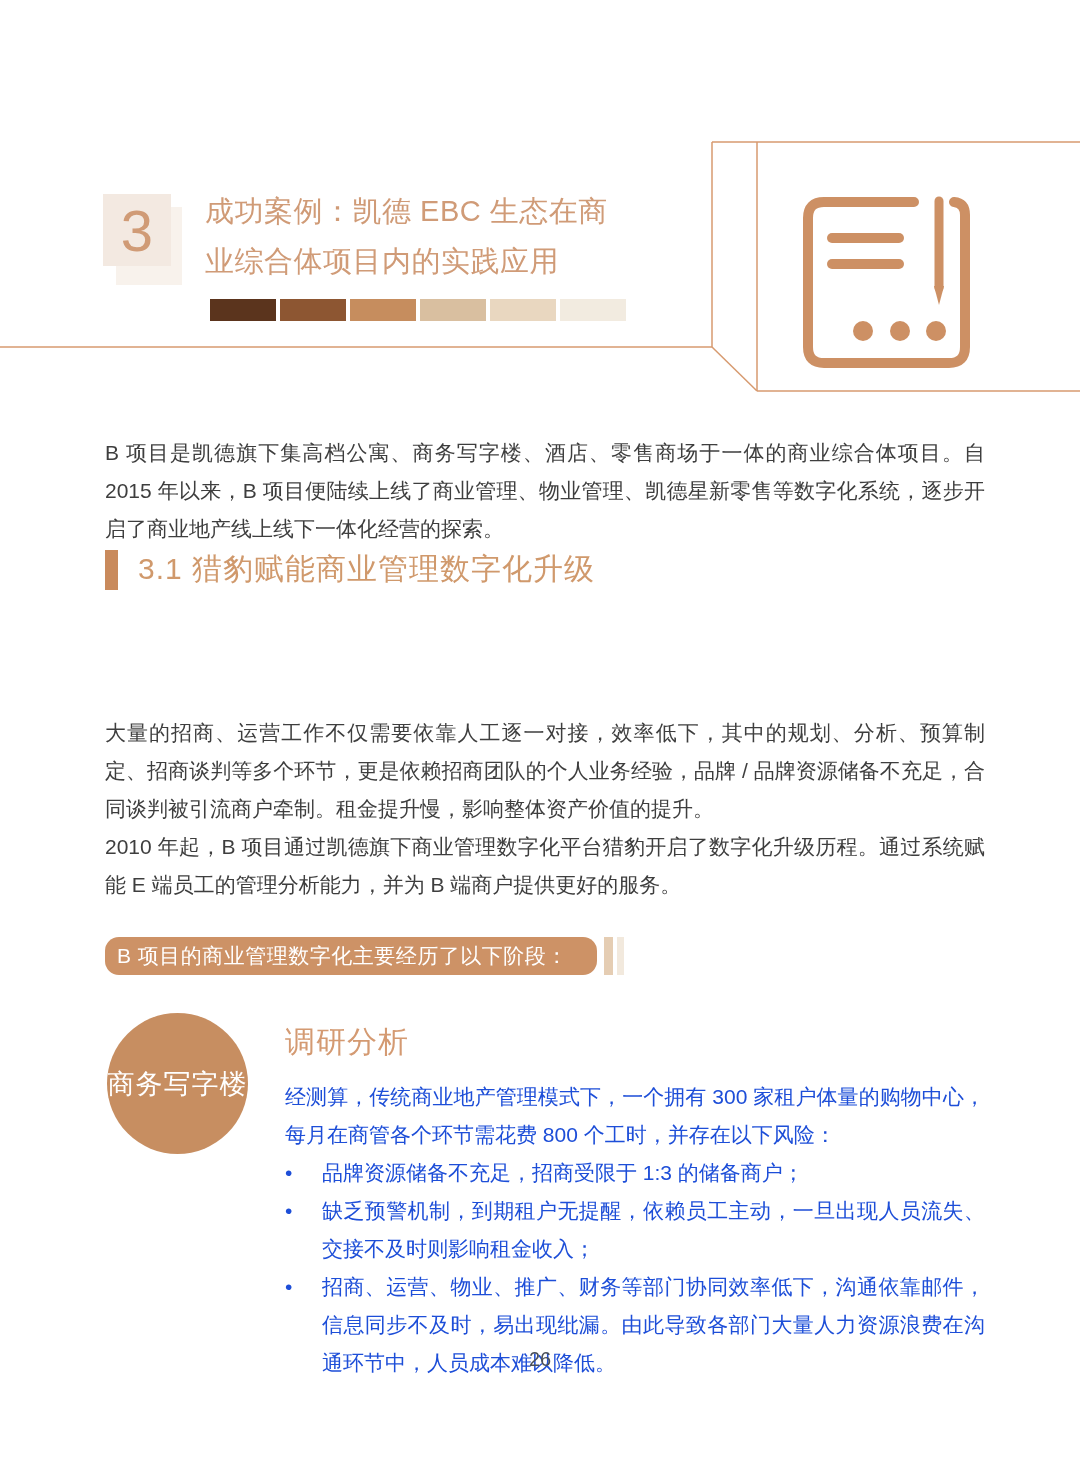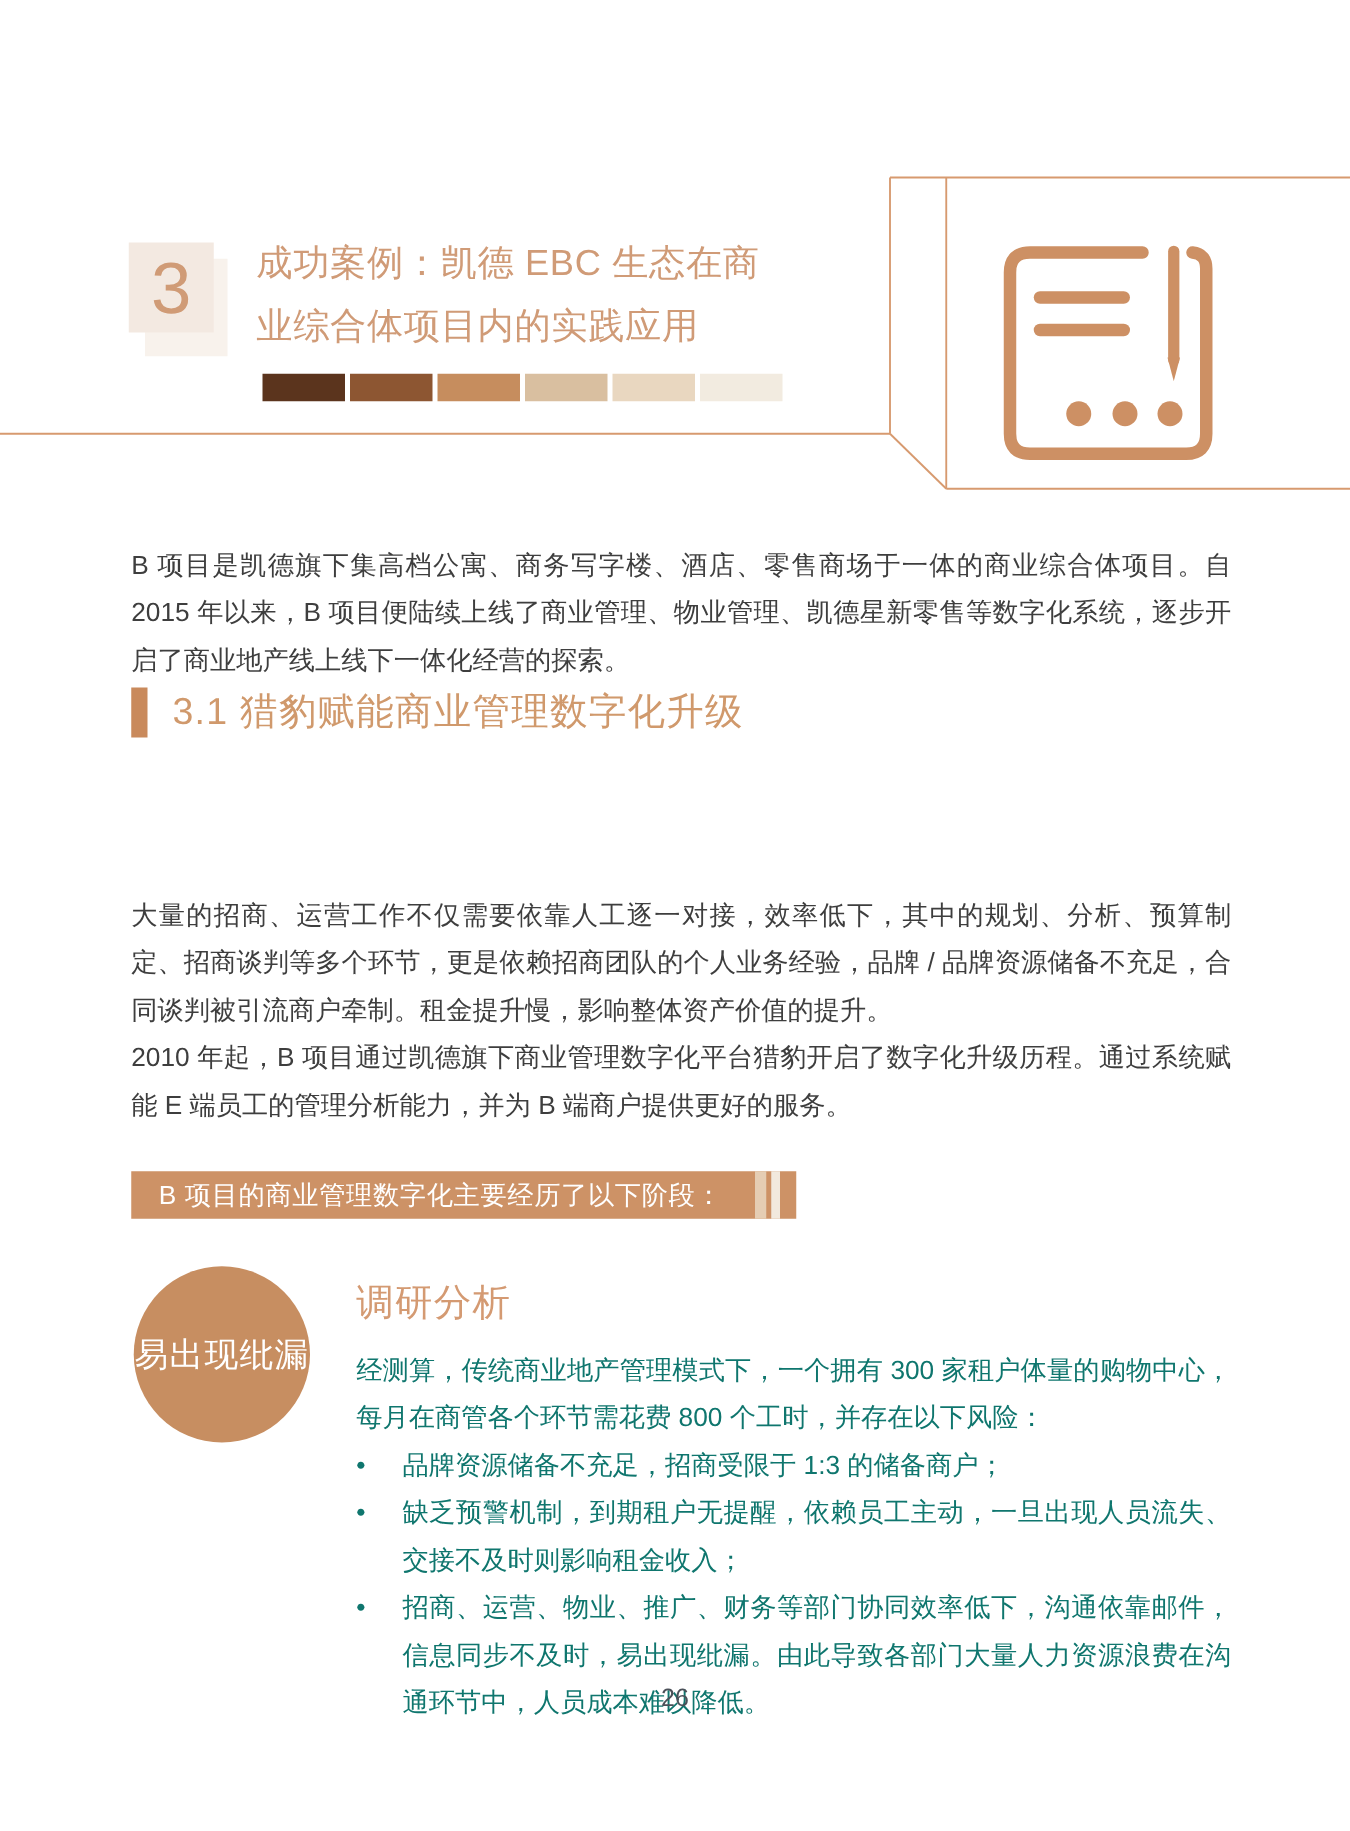--- a/index.html
+++ b/index.html
@@ -28,32 +28,32 @@
     text-align:justify; color:#3e3e3e; }
   .p1 { top:434px; }
   .p2 { top:629px; }
   .p3 { top:714px; }
   .p4 { top:828px; }
   
   .sec-heading { left:105px; top:549px; display:flex; align-items:flex-end; gap:20px; }
   .sec-heading .bar { width:13px; height:40px; }
   .sec-heading .txt { font-size:30px; font-weight:500; letter-spacing:1px; }
   
-  .banner { left:105px; top:937px; width:532px; height:38px;
-    display:flex; align-items:center; padding-left:22px; box-sizing:border-box;
-    color:#ffffff; font-size:21px; letter-spacing:0.5px; }
+  .banner { left:105px; top:937px; width:492px; height:38px;
+    display:flex; align-items:center; padding-left:12px; box-sizing:border-box;
+    color:#ffffff; font-size:21px; letter-spacing:0.5px;border-radius:14px; }
   .banner-bar1 { left:604px; top:937px; width:9px; height:38px; }
   .banner-bar2 { left:617px; top:937px; width:7px; height:38px; }
   
   .stage-circle { left:107px; top:1013px; width:141px; height:141px; border-radius:50%;
     display:flex; align-items:center; justify-content:center;
     color:#ffffff; font-size:27px; letter-spacing:1px; }
   .stage-heading { left:285px; top:1022px; font-size:30px; font-weight:500; letter-spacing:1px; }
   .stage-body { left:285px; top:1078px; width:700px; font-size:21px; line-height:38px;
-    color:#0f766e; text-align:justify; }
+    color:#1d4ed8; text-align:justify; }
   .stage-body p { margin:0; }
   .stage-body ul { margin:0; padding:0; list-style:none; }
   .stage-body li { display:flex; }
   .stage-body .marker { width:37px; flex-shrink:0; }
   
   .page-num { left:0; top:1348px; width:100%; text-align:center;
     font-size:20px; color:#4b5058; }
 </style>
 </head>
 <body>
@@ -113,21 +113,21 @@
   <div class="abs para p3">大量的招商、运营工作不仅需要依靠人工逐一对接，效率低下，其中的规划、分析、预算制定、招商谈判等多个环节，更是依赖招商团队的个人业务经验，品牌 / 品牌资源储备不充足，合同谈判被引流商户牵制。租金提升慢，影响整体资产价值的提升。</div>
   <div class="abs para p4">2010 年起，B 项目通过凯德旗下商业管理数字化平台猎豹开启了数字化升级历程。通过系统赋能 E 端员工的管理分析能力，并为 B 端商户提供更好的服务。</div>
 
   <div class="abs banner" style="background-color: rgb(205, 146, 102);">
     <span>B 项目的商业管理数字化主要经历了以下阶段：</span>
   </div>
   <div class="abs banner-bar1" style="background-color: rgb(229, 205, 179);"></div>
   <div class="abs banner-bar2" style="background-color: rgb(242, 233, 221);"></div>
 
   <div class="abs stage-circle" style="background-color: rgb(199, 142, 97);">
-    <span>易出现纰漏</span>
+    <span>商务写字楼</span>
   </div>
 
   <div class="abs stage-heading" style="color: rgb(212, 154, 114);">调研分析</div>
 
   <div class="abs stage-body">
     <p>经测算，传统商业地产管理模式下，一个拥有 300 家租户体量的购物中心，每月在商管各个环节需花费 800 个工时，并存在以下风险：</p>
     <ul>
       <li>
         <span class="marker">•</span>
         <span>品牌资源储备不充足，招商受限于 1:3 的储备商户；</span>

